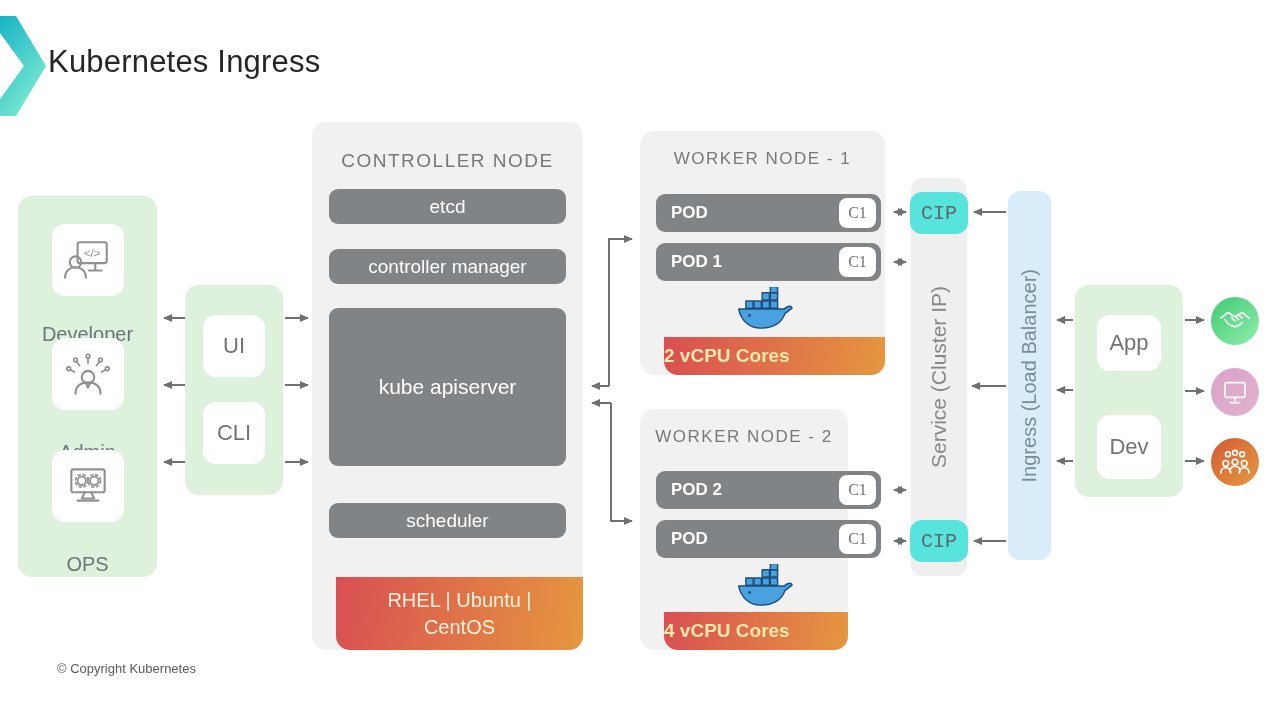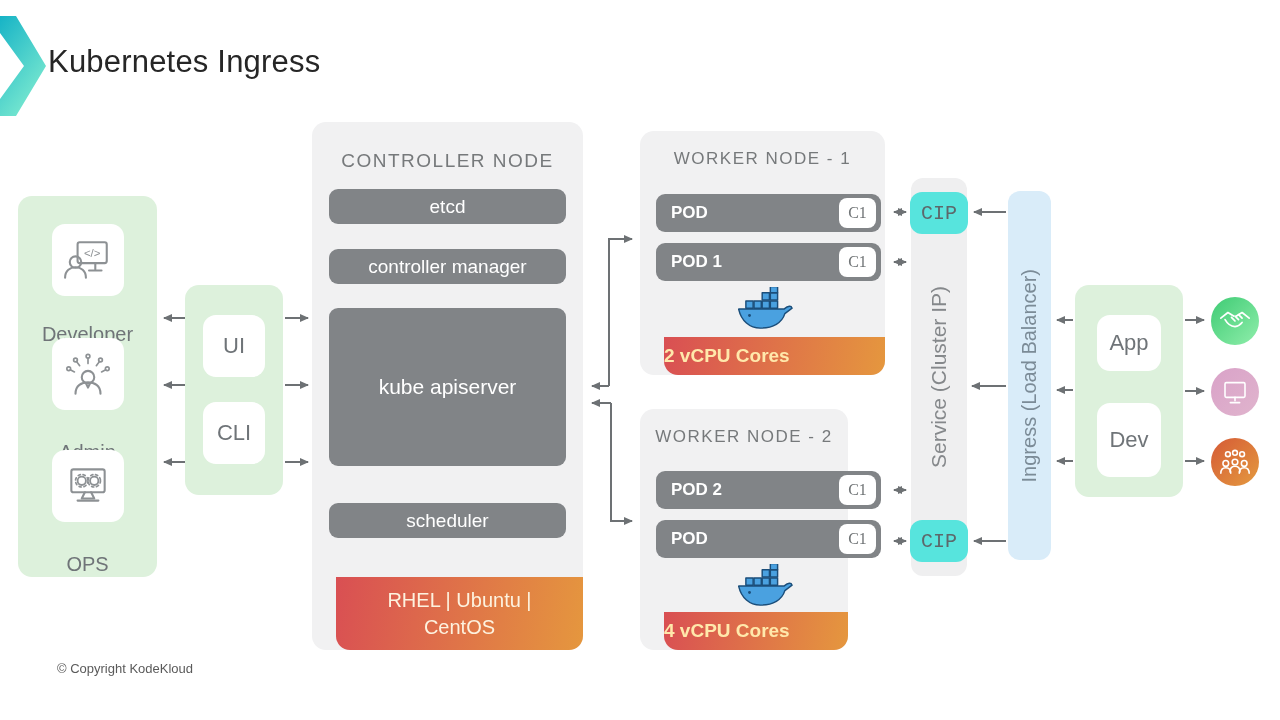--- a/index.html
+++ b/index.html
@@ -194,21 +194,21 @@
   <div class="cip-box" style="left:910px;top:520px;width:58px;height:42px">CIP</div>
 
   <div class="vbar ingress-bar" style="left:1008px;top:191px;width:43px;height:369px">
     <span class="vtext">Ingress (Load Balancer)</span>
   </div>
 
   <div class="abs green-panel" style="left:1075px;top:285px;width:108px;height:212px">
     <div class="tile" style="left:22px;top:30px;width:64px;height:56px">
       <span class="access-label">App</span>
     </div>
-    <div class="tile" style="left:22px;top:118px;width:64px;height:74px">
+    <div class="tile" style="left:22px;top:130px;width:64px;height:64px">
       <span class="access-label">Dev</span>
     </div>
   </div>
 
   <div class="endpoint ep-green" style="left:1211px;top:297px">
     <svg width="34" height="34" viewBox="0 0 48 48" fill="none" stroke="#ffffff" stroke-width="2.4" stroke-linecap="round" stroke-linejoin="round">
       <path d="M4,20 L14,12 L22,17"></path>
       <path d="M44,20 L34,12 L26,17"></path>
       <path d="M10,22 q5,9 14,10 q6,-1 10,-6"></path>
       <path d="M19,19 l5,5"></path>
@@ -271,14 +271,14 @@
       <line x1="1073" y1="320" x2="1057" y2="320" marker-end="url(#ah)"></line>
       <line x1="1073" y1="390" x2="1057" y2="390" marker-end="url(#ah)"></line>
       <line x1="1073" y1="461" x2="1057" y2="461" marker-end="url(#ah)"></line>
 
       <line x1="1185" y1="320" x2="1204" y2="320" marker-end="url(#ah)"></line>
       <line x1="1185" y1="391" x2="1204" y2="391" marker-end="url(#ah)"></line>
       <line x1="1185" y1="461" x2="1204" y2="461" marker-end="url(#ah)"></line>
     </g>
   </svg>
 
-  <div class="abs copyright">© Copyright KodeKloud</div>
+  <div class="abs copyright">© Copyright Kubernetes</div>
 </div>
 
 </body></html>

